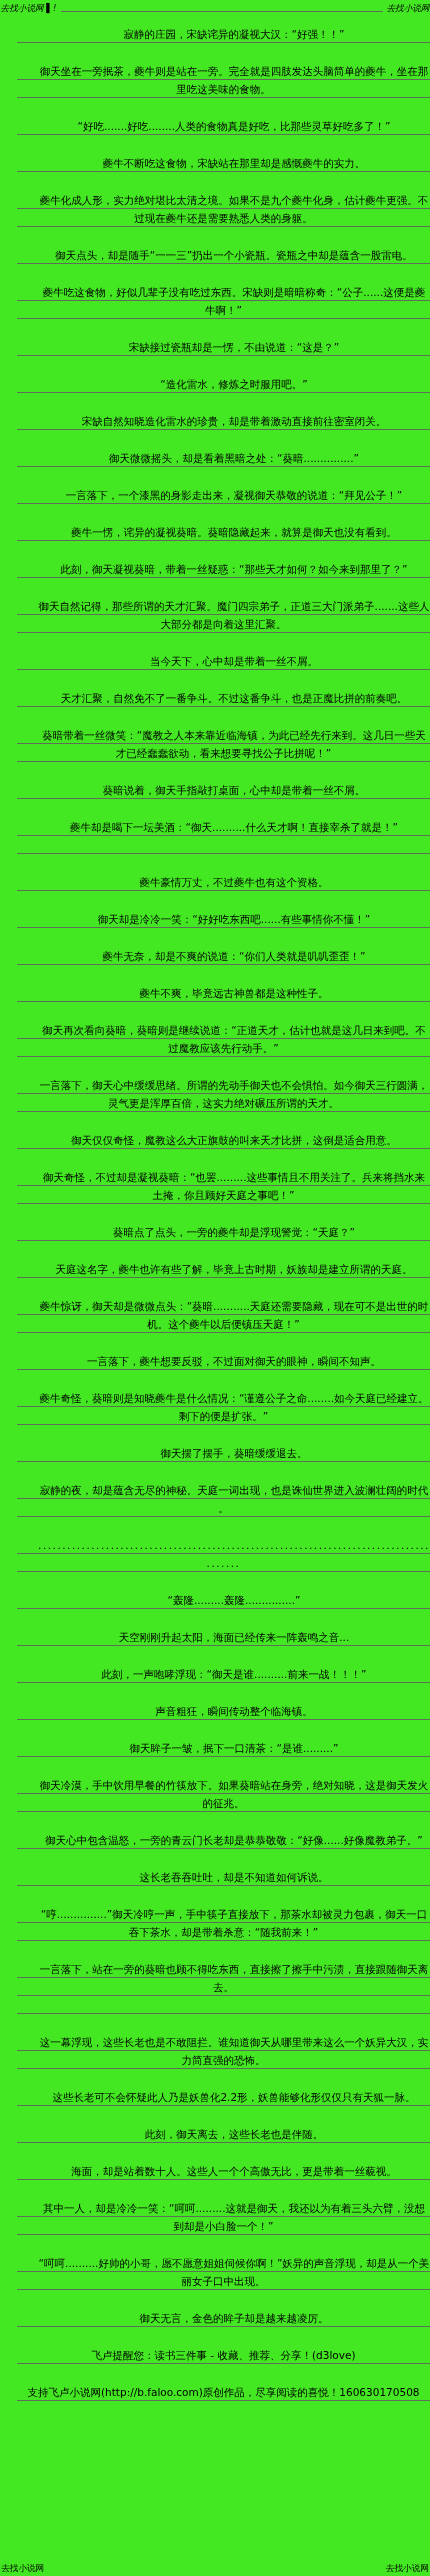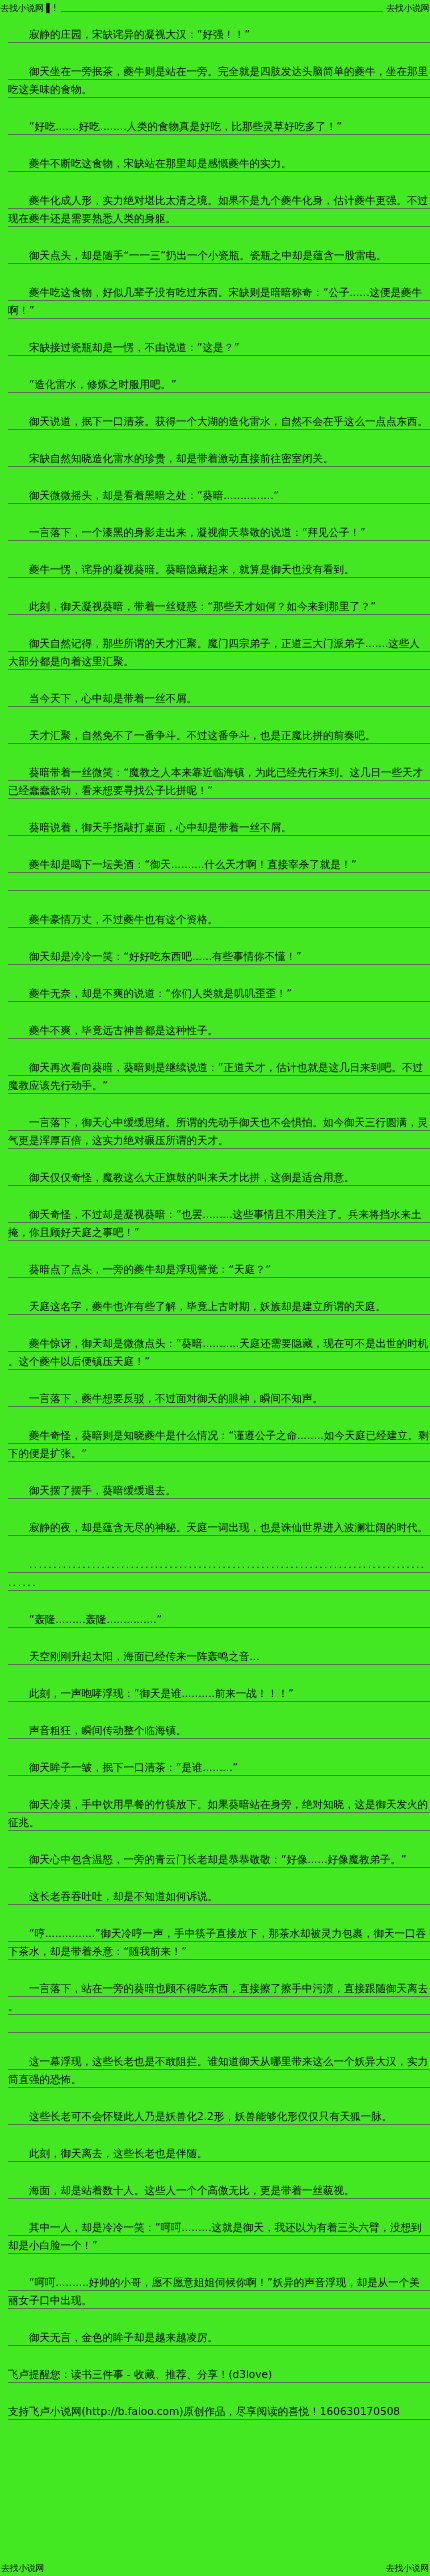--- a/index.html
+++ b/index.html
@@ -13,40 +13,41 @@
     overflow: hidden;
   }
   .header {
     display: flex;
     align-items: flex-end;
     font-size: 8.6px;
     line-height: 11px;
     padding: 2.5px 0.6px 0 0.6px;
     color: #000;
   }
-  .header .site { white-space: nowrap; }
+  .header .site { white-space: nowrap; font-style: italic; }
   .header .fill {
     flex: 1;
     border-bottom: 0.6px solid #5e6e5a;
     height: 0.6px;
     margin: 0 3.1px 1.8px 4.3px;
   }
   .content {
     margin-top: 11px;
   }
   p.para {
-    margin: 0 0 19px 8px;
+    margin: 0 0 19px 17px;
     font-size: 10.5px;
     line-height: 18px;
     text-indent: 2em;
     word-break: break-all;
     line-break: anywhere;
     background-image: linear-gradient(to bottom, transparent 0px, transparent 17px, #5e6e5a 17px, #5e6e5a 18px);
     background-size: 100% 18px;
     background-repeat: repeat-y;
+    text-align: center;
   }
   p.para.noindent { text-indent: 0; }
   p.para.trail { padding-bottom: 18px; }
   p.para.dots { letter-spacing: 1.5px; }
   .bottombar {
     position: absolute;
     left: 1.2px;
     right: 1.2px;
     bottom: 2.5px;
     display: flex;
@@ -67,21 +68,20 @@
 <div class="content" id="content">
     <p class="para">寂静的庄园，宋缺诧异的凝视大汉：“好强！！”</p>
     <p class="para">御天坐在一旁抿茶，夔牛则是站在一旁。完全就是四肢发达头脑简单的夔牛，坐在那里吃这美味的食物。</p>
     <p class="para">“好吃.......好吃........人类的食物真是好吃，比那些灵草好吃多了！”</p>
     <p class="para">夔牛不断吃这食物，宋缺站在那里却是感慨夔牛的实力。</p>
     <p class="para">夔牛化成人形，实力绝对堪比太清之境。如果不是九个夔牛化身，估计夔牛更强。不过现在夔牛还是需要熟悉人类的身躯。</p>
     <p class="para">御天点头，却是随手“一一三”扔出一个小瓷瓶。瓷瓶之中却是蕴含一股雷电。</p>
     <p class="para">夔牛吃这食物，好似几辈子没有吃过东西。宋缺则是暗暗称奇：“公子......这便是夔牛啊！”</p>
     <p class="para">宋缺接过瓷瓶却是一愣，不由说道：“这是？”</p>
     <p class="para">“造化雷水，修炼之时服用吧。”</p>
-    <p class="para">御天说道，抿下一口清茶。获得一个大湖的造化雷水，自然不会在乎这么一点点东西。</p>
     <p class="para">宋缺自然知晓造化雷水的珍贵，却是带着激动直接前往密室闭关。</p>
     <p class="para">御天微微摇头，却是看着黑暗之处：“葵暗...............”</p>
     <p class="para">一言落下，一个漆黑的身影走出来，凝视御天恭敬的说道：“拜见公子！”</p>
     <p class="para">夔牛一愣，诧异的凝视葵暗。葵暗隐藏起来，就算是御天也没有看到。</p>
     <p class="para">此刻，御天凝视葵暗，带着一丝疑惑：“那些天才如何？如今来到那里了？”</p>
     <p class="para">御天自然记得，那些所谓的天才汇聚。魔门四宗弟子，正道三大门派弟子.......这些人大部分都是向着这里汇聚。</p>
     <p class="para">当今天下，心中却是带着一丝不屑。</p>
     <p class="para">天才汇聚，自然免不了一番争斗。不过这番争斗，也是正魔比拼的前奏吧。</p>
     <p class="para">葵暗带着一丝微笑：“魔教之人本来靠近临海镇，为此已经先行来到。这几日一些天才已经蠢蠢欲动，看来想要寻找公子比拼呢！”</p>
     <p class="para">葵暗说着，御天手指敲打桌面，心中却是带着一丝不屑。</p>

